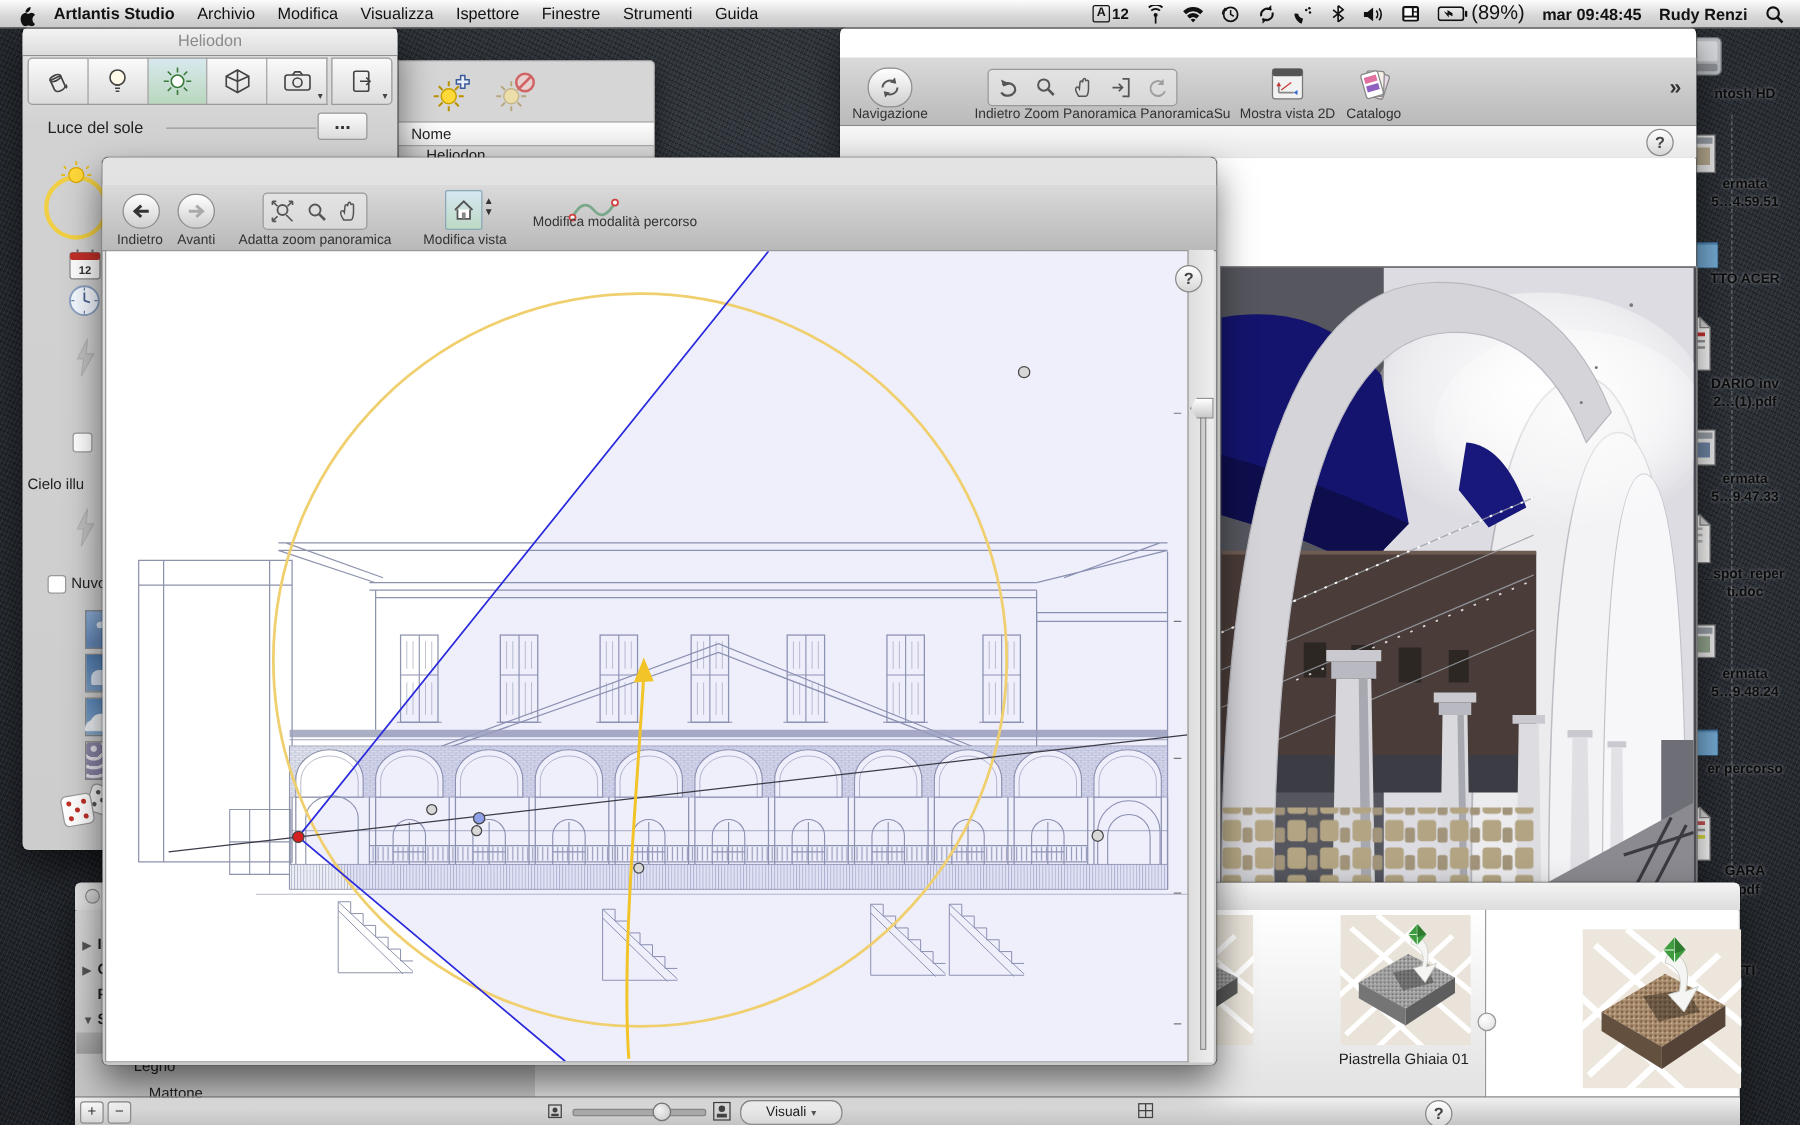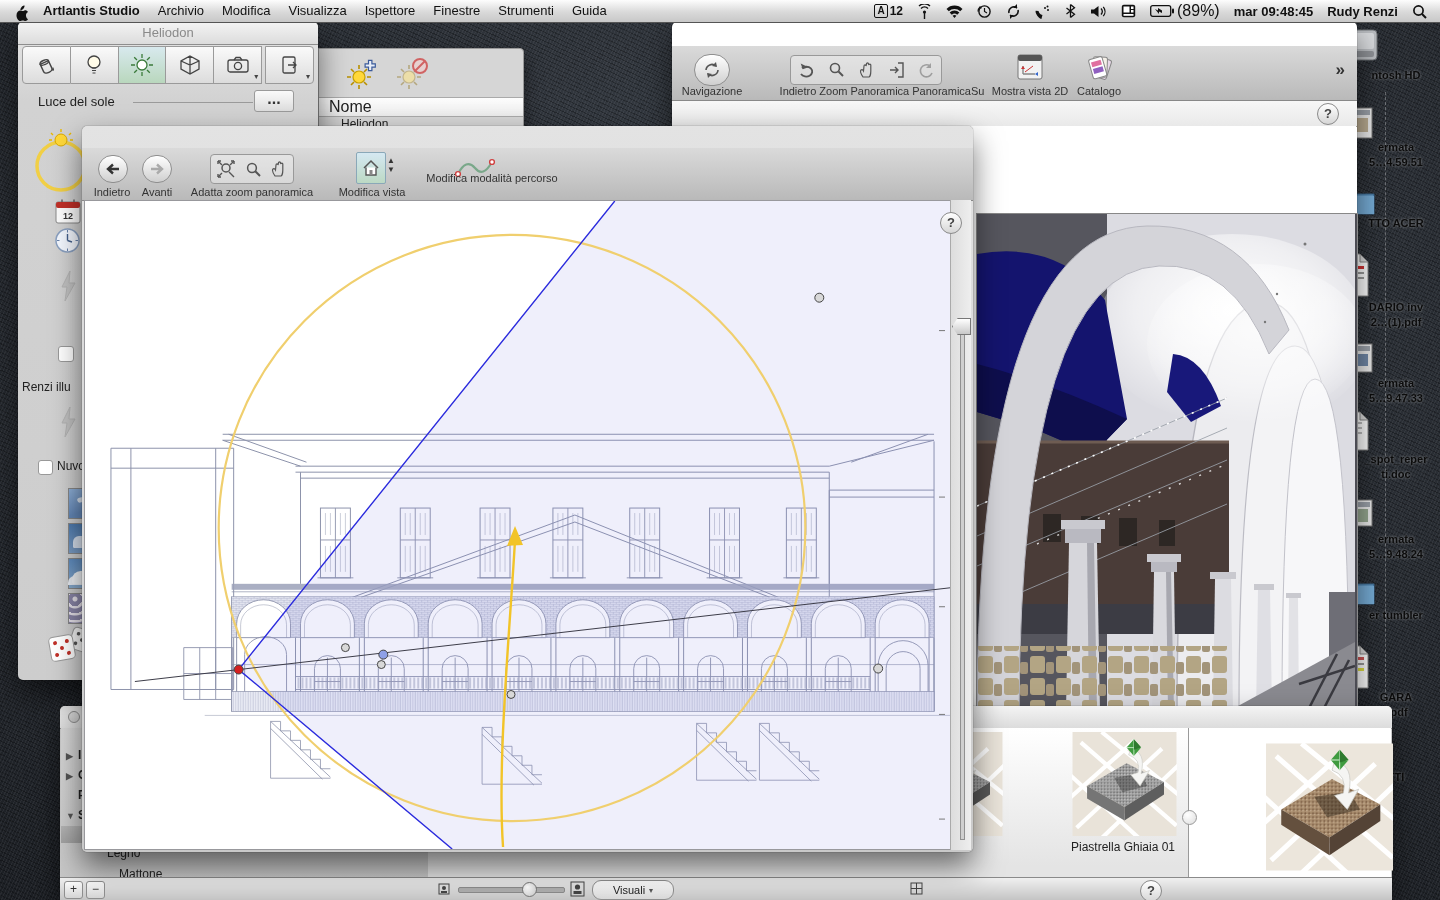--- a/index.html
+++ b/index.html
@@ -54,21 +54,21 @@
   #heliodon .seg .cell.last{border-radius:0 4px 4px 0;}
   #heliodon .seg .cell.sel{background:linear-gradient(#d8e9ee,#b9d7bd);}
   .dd-caret{position:absolute;right:3px;bottom:2px;font-size:8px;color:#444;}
   .label-sm{font-size:12px;color:#222;}
   .cloud-thumb{position:absolute;left:50px;width:45px;height:29px;border:1px solid #888;}
   
   #sunlist{left:318px;top:48px;width:204px;height:84px;background:#d6d6d6;
     box-shadow:0 8px 18px rgba(0,0,0,.5);z-index:19;border:1px solid #9a9a9a;border-radius:0 4px 0 0;}
   #sunlist .hdr{position:absolute;left:0;right:0;top:48px;height:18px;
     background:linear-gradient(#fdfdfd,#ececec);border-top:1px solid #aaa;border-bottom:1px solid #aaa;
-    font-size:16px;color:#222;padding-left:10px;line-height:18px;}
+    font-size:12px;color:#222;padding-left:10px;line-height:18px;}
   
   #mainwin{left:672px;top:22px;width:685px;height:856px;background:#fff;z-index:5;}
   #mainwin .toolbar{top:24px;height:54px;}
   #mainwin .substrip{position:absolute;left:0;right:0;top:79px;height:25px;
     background:linear-gradient(#f7f7f7,#e9e9e9);border-bottom:1px solid #9e9e9e;}
   #mainwin .content{position:absolute;left:1px;right:1px;top:104px;bottom:1px;background:#fff;}
   
   #vista2d{left:82px;top:126px;width:891px;height:726px;
     background:linear-gradient(#e3e3e3,#c9c9c9);z-index:30;}
   #vista2d .toolbar{top:22px;height:52px;}
@@ -194,21 +194,21 @@
       </svg>
     </div>
     <div class="dlabel" style="top:532px;"><span>ermata</span><br><span>5…9.48.24</span></div>
 
     <div class="dicon" style="top:574px;">
       <svg width="56" height="34" viewBox="0 0 56 34">
         <path d="M6,6 h16 l4,4 h24 v20 h-44 z" fill="#5d92bd" stroke="#39648a"></path>
         <path d="M6,12 h44 v18 h-44 z" fill="#74a9d2"></path>
       </svg>
     </div>
-    <div class="dlabel" style="top:608px;"><span>er tumbler</span></div>
+    <div class="dlabel" style="top:608px;"><span>er percorso</span></div>
 
     <div class="dicon" style="top:644px;">
       <svg width="56" height="46" viewBox="0 0 56 46">
         <path d="M14,2 h22 l8,8 v34 h-30 z" fill="#fbfbfb" stroke="#888"></path>
         <path d="M36,2 l8,8 h-8 z" fill="#d8d8d8" stroke="#888"></path>
         <rect x="18" y="13" width="22" height="3" fill="#c55"></rect>
           <rect x="18" y="19" width="22" height="2" fill="#999"></rect>
         <rect x="18" y="24" width="22" height="3" fill="#dd4"></rect>
           <rect x="18" y="30" width="16" height="2" fill="#999"></rect>
       </svg>
@@ -576,21 +576,21 @@
       <circle cx="13.5" cy="13.5" r="11.5" fill="#f4f8ff" stroke="#8aa0c0" stroke-width="1.5"></circle>
       <g stroke="#6a84ac" stroke-width="1">
           <path d="M13.5,3 v2.5 M13.5,21.5 V24 M3,13.5 h2.5 M21.5,13.5 H24"></path>
         </g>
       <path d="M13.5,13.5 L13.5,7 M13.5,13.5 L18,15" stroke="#44608c" stroke-width="1.4"></path>
     </svg>
     <svg class="abs" style="left:40px;top:248px;opacity:.4;" width="20" height="32" viewBox="0 0 20 32">
       <path d="M12,1 L4,17 h5 L7,31 L17,13 h-6 z" fill="#aaa" stroke="#888"></path>
     </svg>
     <div class="abs" style="left:40px;top:324px;width:14px;height:14px;background:#fff;border:1px solid #999;border-radius:3px;"></div>
-    <div class="abs label-sm" style="left:4px;top:358px;">Renzi illu</div>
+    <div class="abs label-sm" style="left:4px;top:358px;">Cielo illu</div>
     <svg class="abs" style="left:40px;top:384px;opacity:.4;" width="20" height="32" viewBox="0 0 20 32">
       <path d="M12,1 L4,17 h5 L7,31 L17,13 h-6 z" fill="#aaa" stroke="#888"></path>
     </svg>
     <div class="abs" style="left:20px;top:438px;width:13px;height:13px;background:#fff;border:1px solid #999;border-radius:3px;"></div>
     <div class="abs label-sm" style="left:39px;top:437px;">Nuvole</div>
     <div class="cloud-thumb" style="top:466px;background:linear-gradient(160deg,#8fb0d8,#6488b8 60%),#6488b8;">
       <div style="width:30px;height:5px;background:rgba(255,255,255,.75);border-radius:3px;margin:6px 0 0 8px;transform:rotate(-12deg);"></div>
     </div>
     <div class="cloud-thumb" style="top:501px;background:linear-gradient(#4f7cb0,#7a9cc4);">
       <div style="width:34px;height:12px;background:rgba(235,240,248,.85);border-radius:8px 14px 2px 2px;margin:12px 0 0 4px;"></div>

